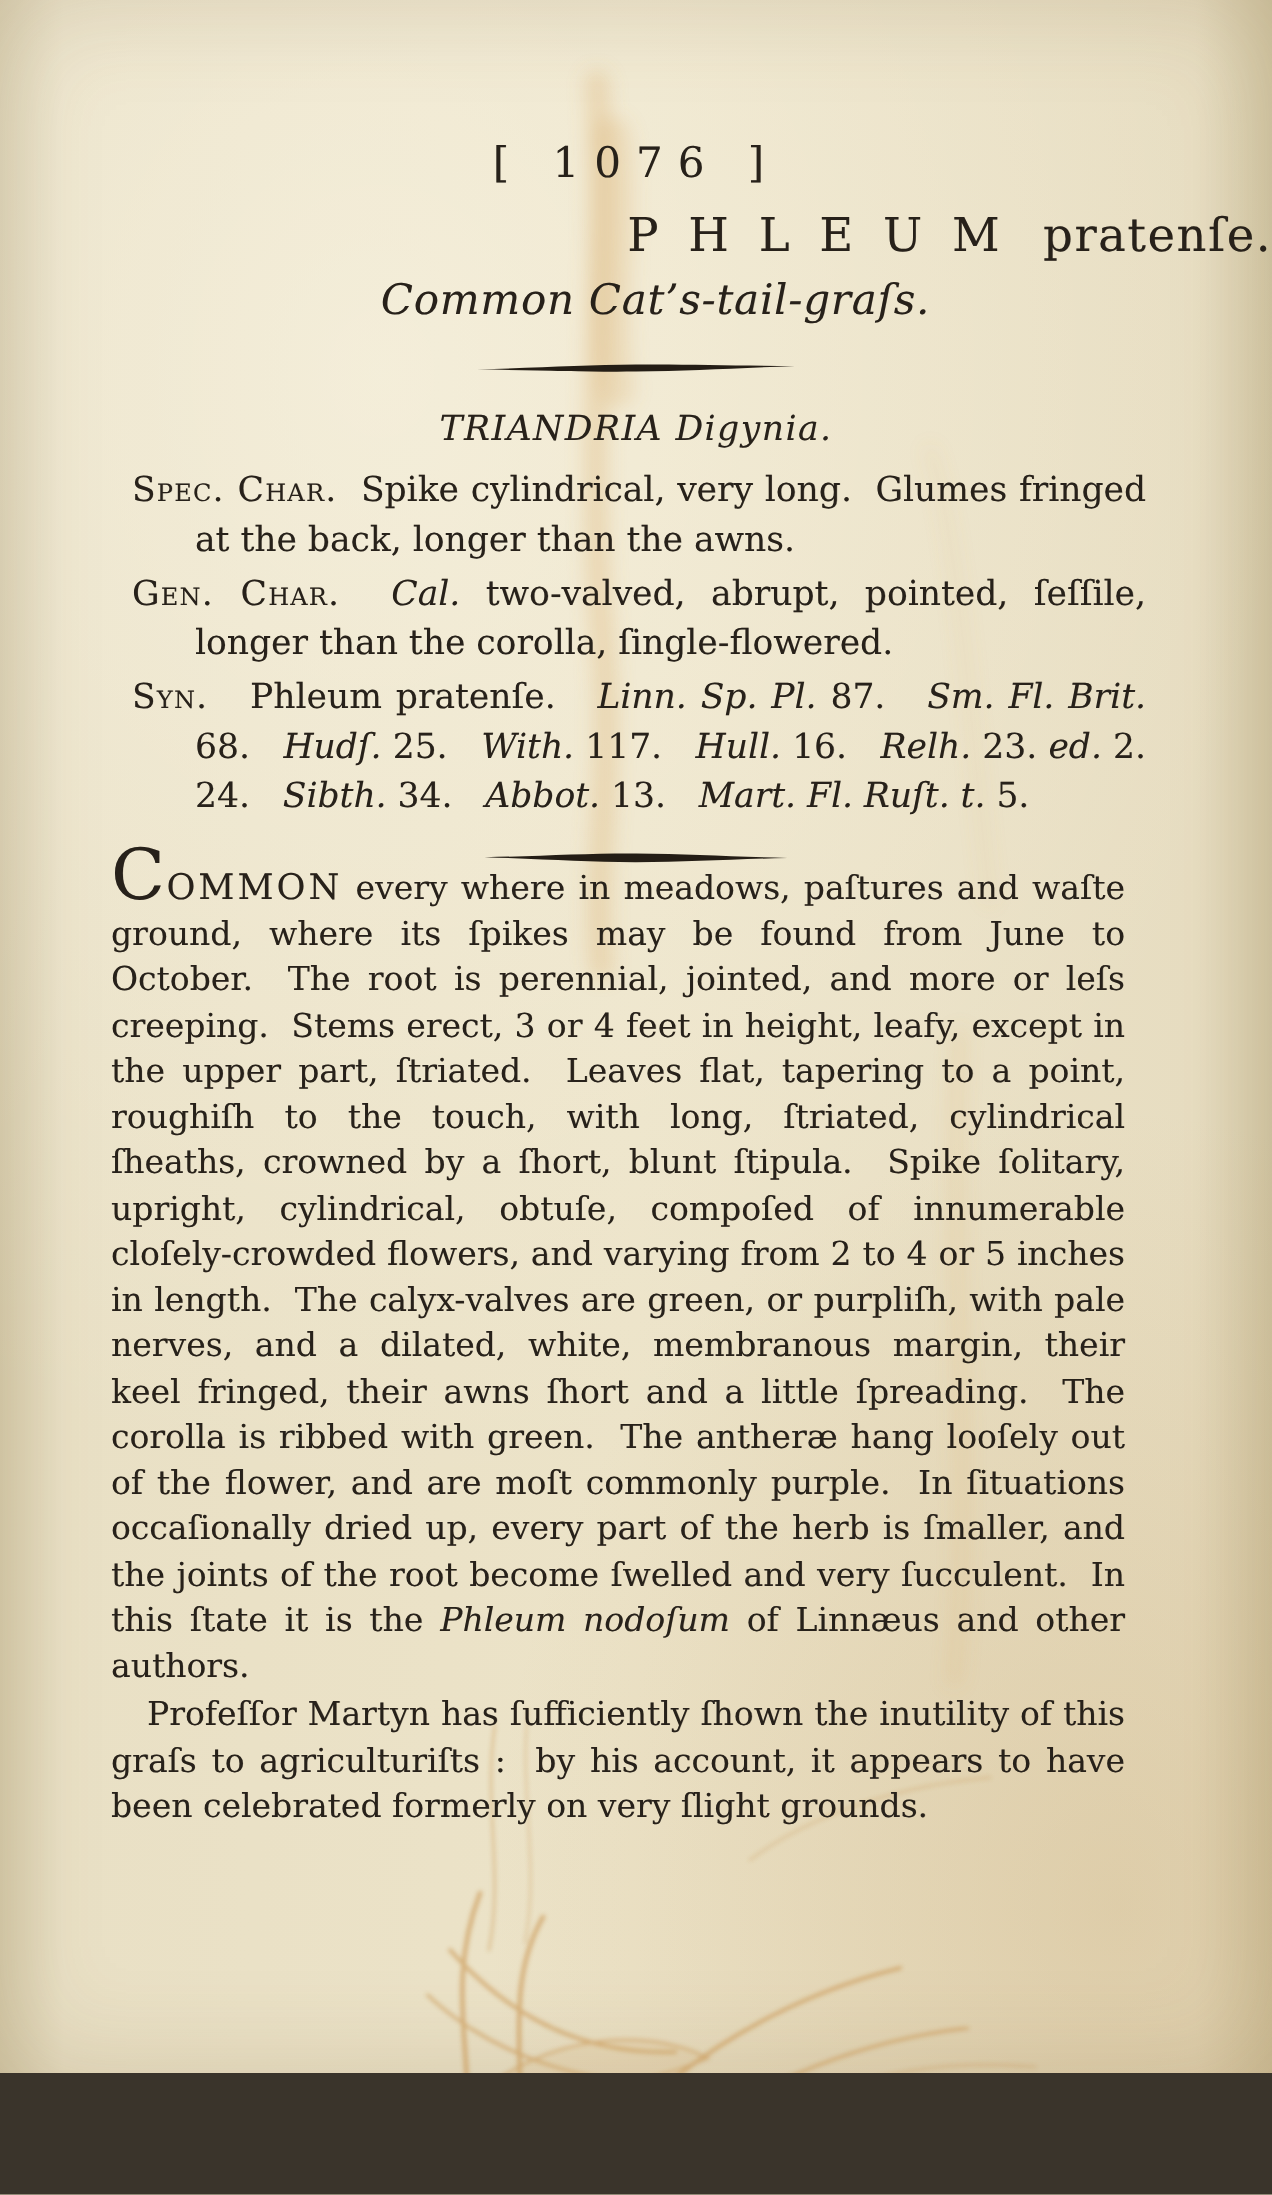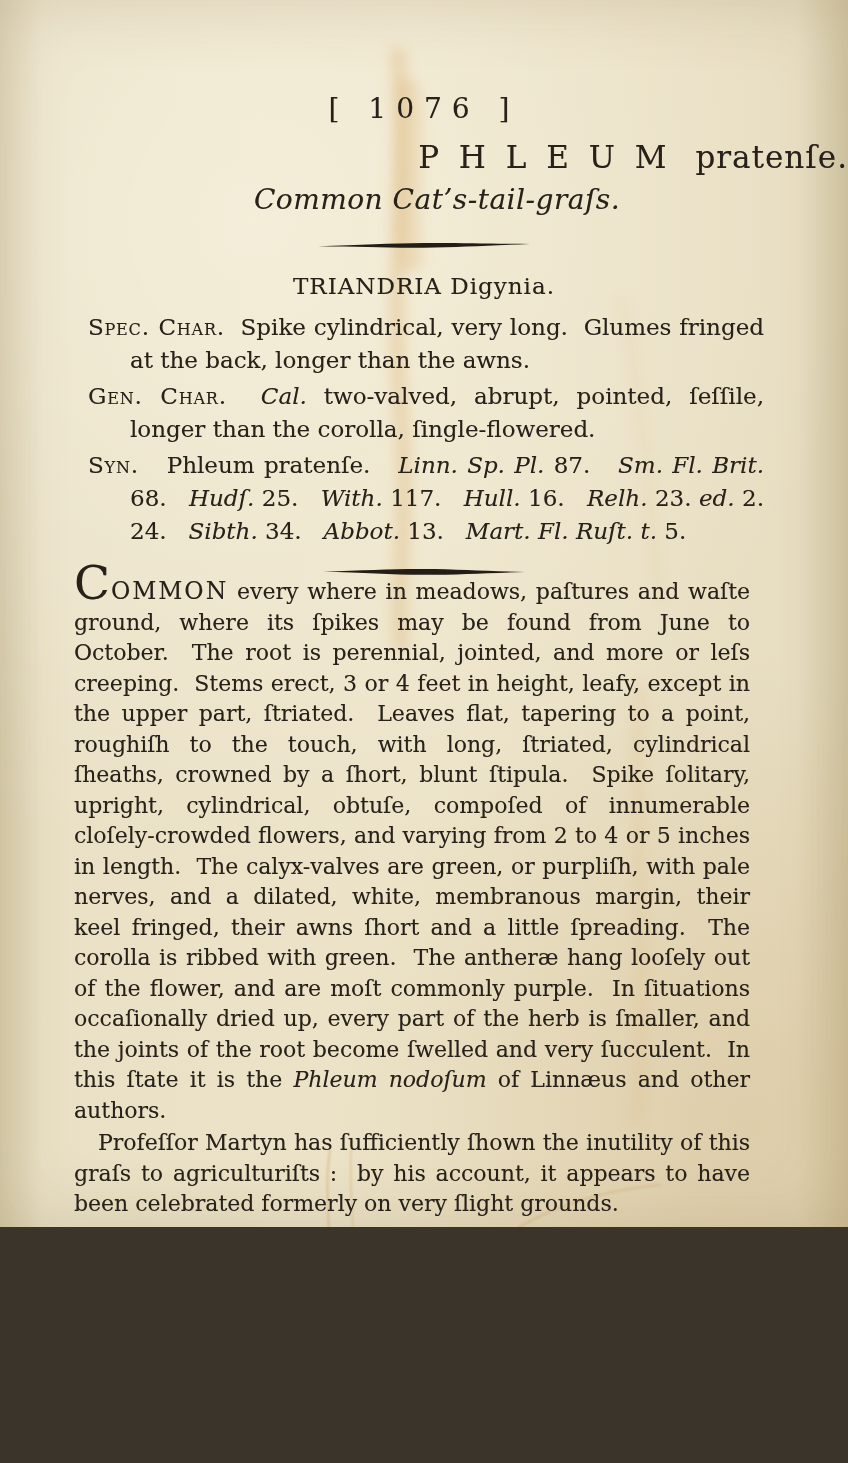--- a/index.html
+++ b/index.html
@@ -1,18 +1,18 @@
 <!DOCTYPE html>
 <html><head>
 <meta charset="utf-8">
 <style>
   html,body{margin:0;padding:0;background:#3a342b;}
   .page{
     position:relative;
-    width:848px;height:1227px;
+    width:848px;height:1382px;
     margin:0 auto;
     overflow:hidden;
     font-family:"DejaVu Serif","Liberation Serif",serif;
     color:#27211a;
     background:
       radial-gradient(120% 90% at 30% 18%, rgba(255,252,240,.45), rgba(255,252,240,0) 60%),
       radial-gradient(90% 70% at 88% 92%, rgba(199,166,112,.30), rgba(199,166,112,0) 55%),
       linear-gradient(90deg,#d9cfaf 0%,#e9e0c5 5%,#ece3c8 50%,#e7ddc1 94%,#d6cba9 100%),
       #e9e0c5;
     box-shadow: inset 0 0 70px rgba(118,92,44,.20);
@@ -26,21 +26,21 @@
     font-size:28px;letter-spacing:10px;
   }
   .title-line{margin-top:14px;text-align:right;font-size:31px;}
   .genus{letter-spacing:5px;}
   .species{margin-left:24px;letter-spacing:1px;}
   .common-name{margin-top:8px;text-align:center;font-style:italic;font-size:28px;letter-spacing:.5px;margin-left:26px;}
 
   .rule{display:block;margin:26px auto 0;transform:rotate(-.5deg);}
   .rule2{margin:20px auto 0;transform:rotate(.3deg);}
 
-  .classification{margin-top:24px;text-align:center;font-size:23px;letter-spacing:1px;}
+  .classification{margin-top:24px;text-align:center;font-style:italic;font-size:23px;letter-spacing:1px;}
 
   .entries{margin:12px 84px 0 88px;font-size:23px;line-height:33px;}
   .entry{margin:3px 0;padding-left:42px;text-indent:-42px;text-align:justify;white-space:pre-wrap;}
   .synonym-line{margin:4px 0 0;padding-left:14px;text-align:left;white-space:pre-wrap;}
 
   .body-text{margin:0 98px 0 74px;font-size:22px;line-height:30.5px;}
   .body-text p{margin:0;text-align:justify;white-space:pre-wrap;}
   .para-2{text-indent:24px;margin-top:2px !important;}
 
   .it{font-style:italic;}

